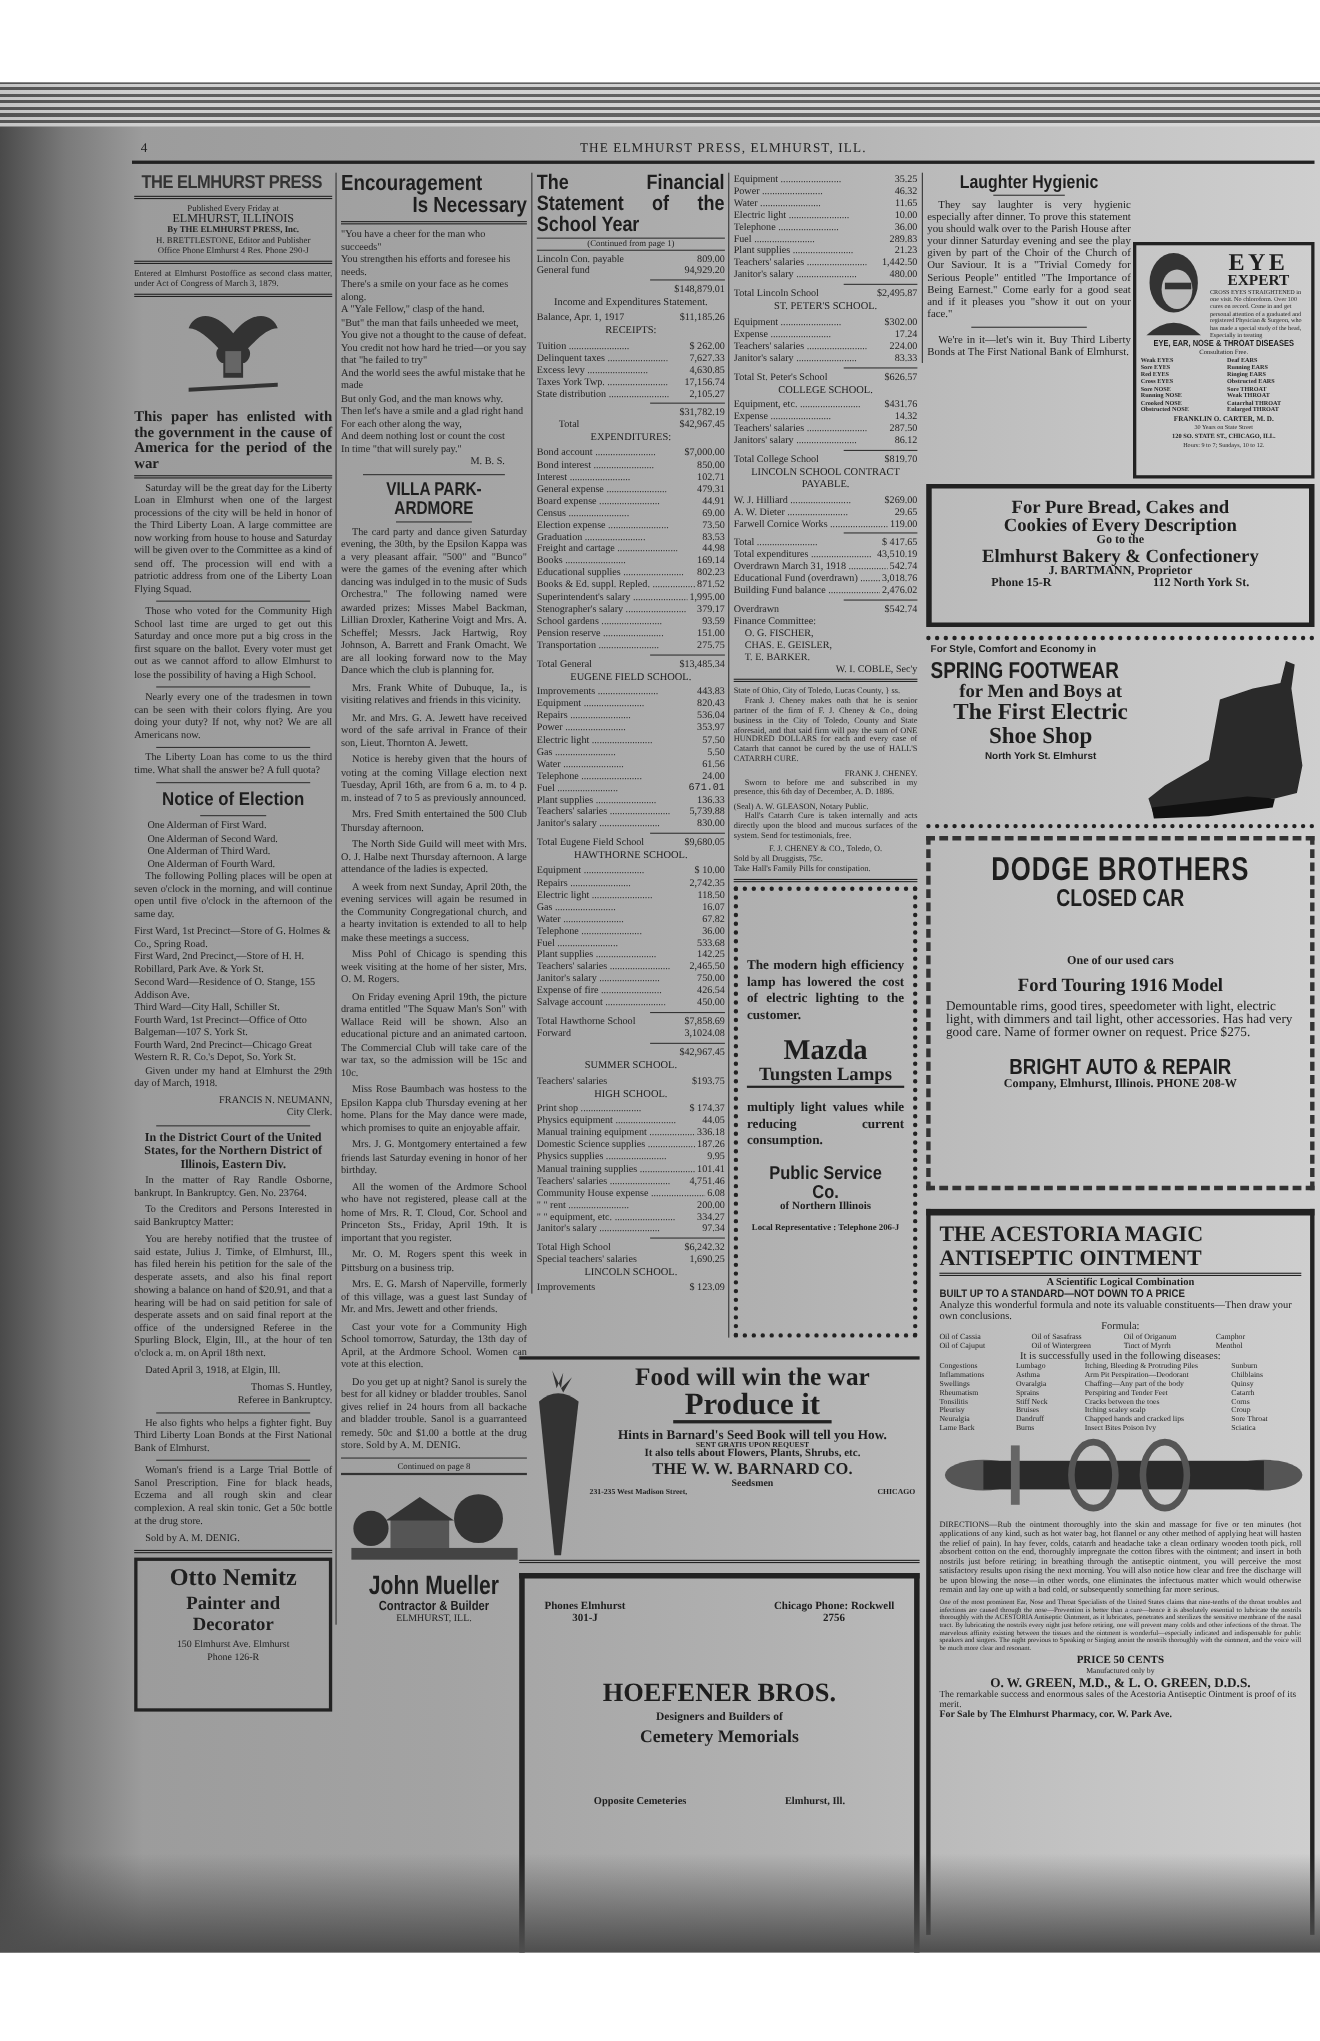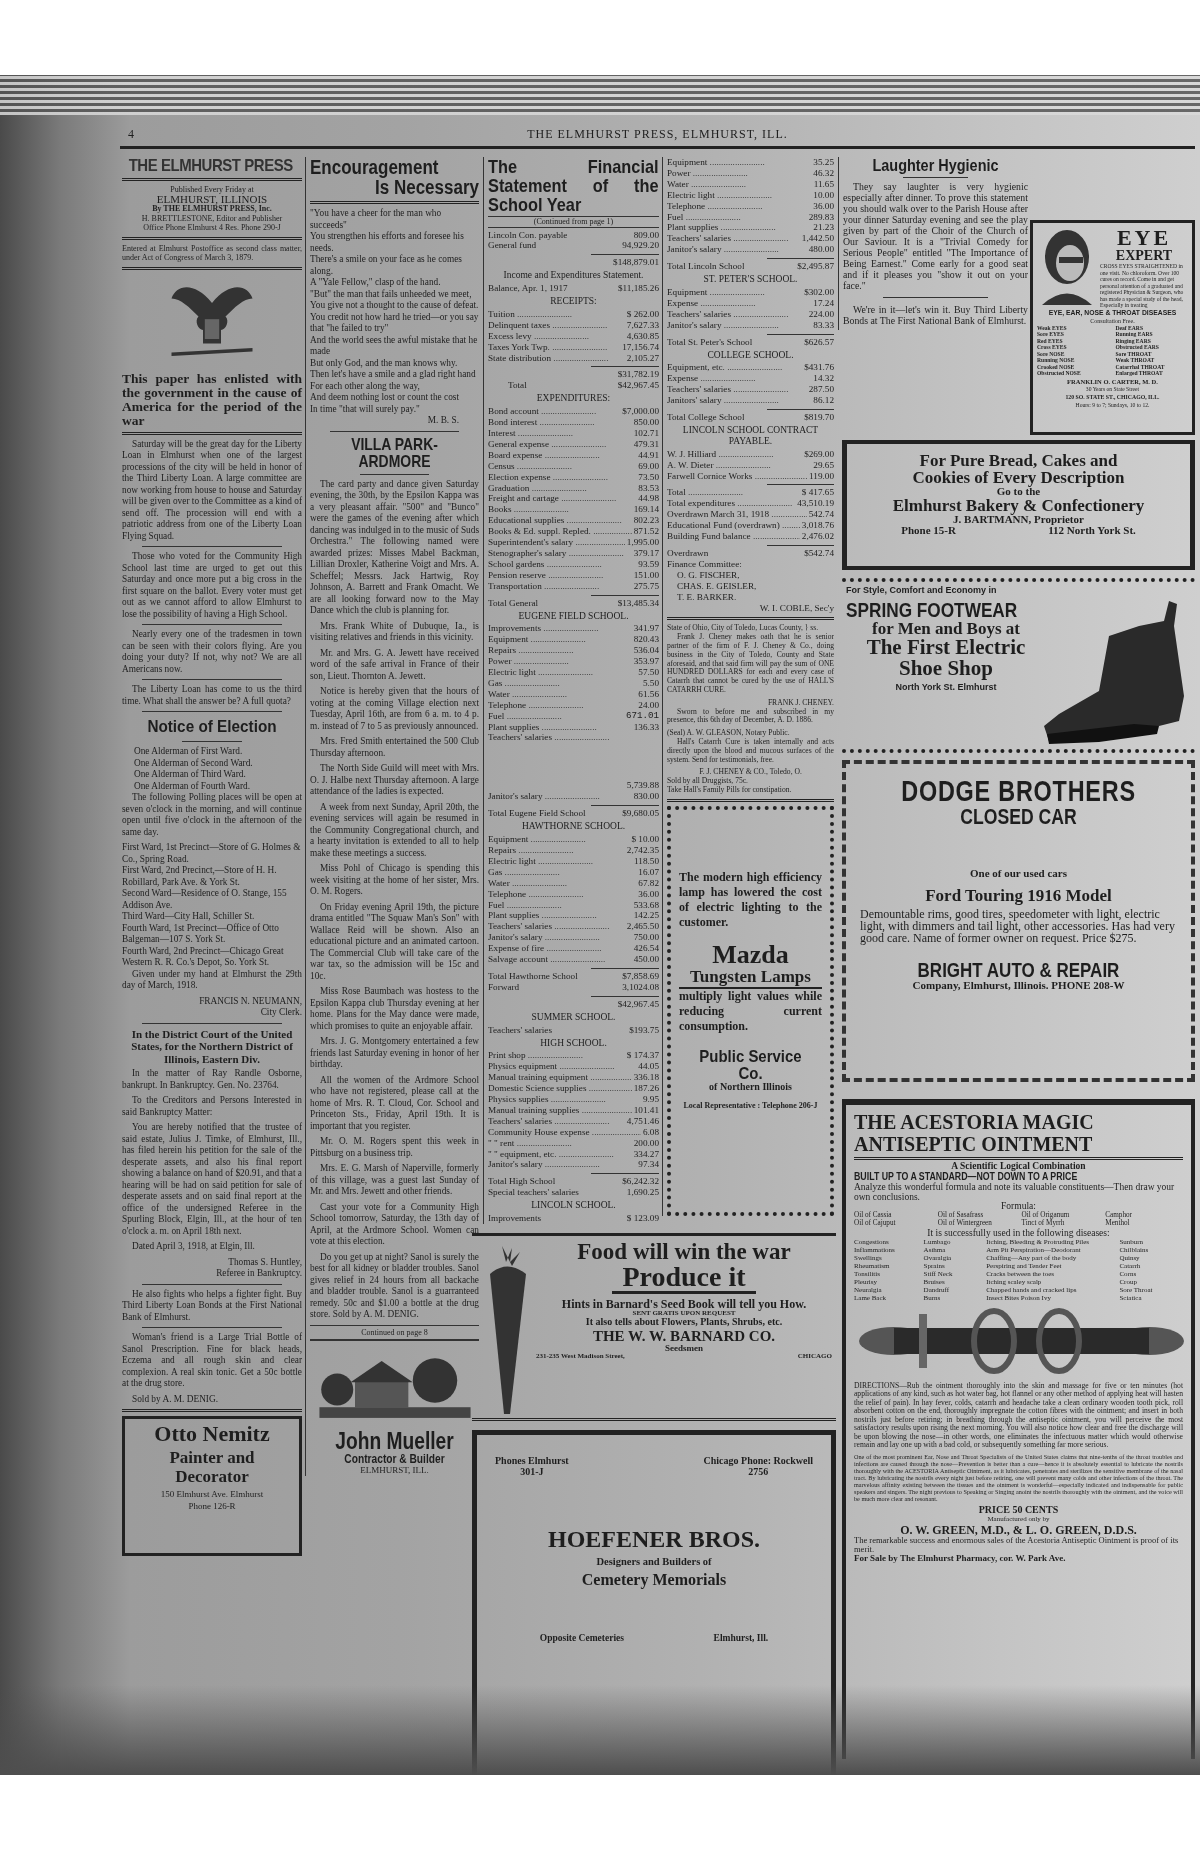--- a/index.html
+++ b/index.html
@@ -293,21 +293,21 @@
       </div>
     <div class="totrule"></div>
     <div class="row">
         <span>Total General</span>
         <span>$13,485.34</span>
       </div>
     <div class="sec">EUGENE FIELD SCHOOL.</div>
     <div id="eugene">
         <div class="row">
           <span>Improvements ........................</span>
-          <span style="padding-left: 2px;">341.97</span>
+          <span style="padding-left: 2px;">443.83</span>
         </div>
         <div class="row">
           <span>Equipment ........................</span>
           <span style="padding-left: 2px;">820.43</span>
         </div>
         <div class="row">
           <span>Repairs ........................</span>
           <span style="padding-left: 2px;">536.04</span>
         </div>
         <div class="row">
@@ -333,21 +333,21 @@
         <div class="row">
           <span>Fuel ........................</span>
           <span style="padding-left: 2px; font-family: Liberation Mono, monospace;">671.01</span>
         </div>
         <div class="row">
           <span>Plant supplies ........................</span>
           <span style="padding-left: 2px;">136.33</span>
         </div>
         <div class="row">
           <span>Teachers' salaries ........................</span>
-          <span style="padding-left: 2px; margin-top: 48px;">5,739.88</span>
+          <span style="padding-left: 2px;">5,739.88</span>
         </div>
         <div class="row">
           <span>Janitor's salary ........................</span>
           <span style="padding-left: 2px;">830.00</span>
         </div>
       </div>
     <div class="totrule"></div>
     <div class="row">
         <span>Total Eugene Field School</span>
         <span>$9,680.05</span>
@@ -634,21 +634,21 @@
       <div class="p">Hall's Catarrh Cure is taken internally and acts directly upon the blood and mucous surfaces of the system. Send for testimonials, free.</div>
       <div class="center">F. J. CHENEY &amp; CO., Toledo, O.</div>
       <div>Sold by all Druggists, 75c.</div>
       <div>Take Hall's Family Pills for constipation.</div>
     </div>
     <div class="dbl"></div>
     <div class="chain" style="height:410px;padding-top:60px">
       <div class="hd" style="font-size:12px;line-height:15px;text-align:justify">The modern high efficiency lamp has lowered the cost of electric lighting to the customer.</div>
       <div class="hd center" style="font-size:26px;margin-top:12px">Mazda</div>
       <div class="hd center" style="font-size:17px;border-bottom:2px solid #222;padding-bottom:2px">Tungsten Lamps</div>
-      <div class="hd" style="font-size:12px;line-height:15px;margin-top:0;text-align:justify">multiply light values while reducing current consumption.</div>
+      <div class="hd" style="font-size:12px;line-height:15px;margin-top:10px;text-align:justify">multiply light values while reducing current consumption.</div>
       <div class="hd center sans" style="font-size:17px;margin-top:14px;transform:scaleX(.88)">Public Service Co.</div>
       <div class="hd center" style="font-size:10px">of Northern Illinois</div>
       <div class="hd center" style="font-size:8px;margin-top:10px">Local Representative : Telephone 206-J</div>
     </div>
   </div>
 
   <div class="col c5">
     <div style="width:185px;float:left">
       <div class="hd sans center" style="font-size:17px;transform:scaleX(.85)">Laughter Hygienic</div>
       <div class="rule" style="margin:3px 60px"></div>

